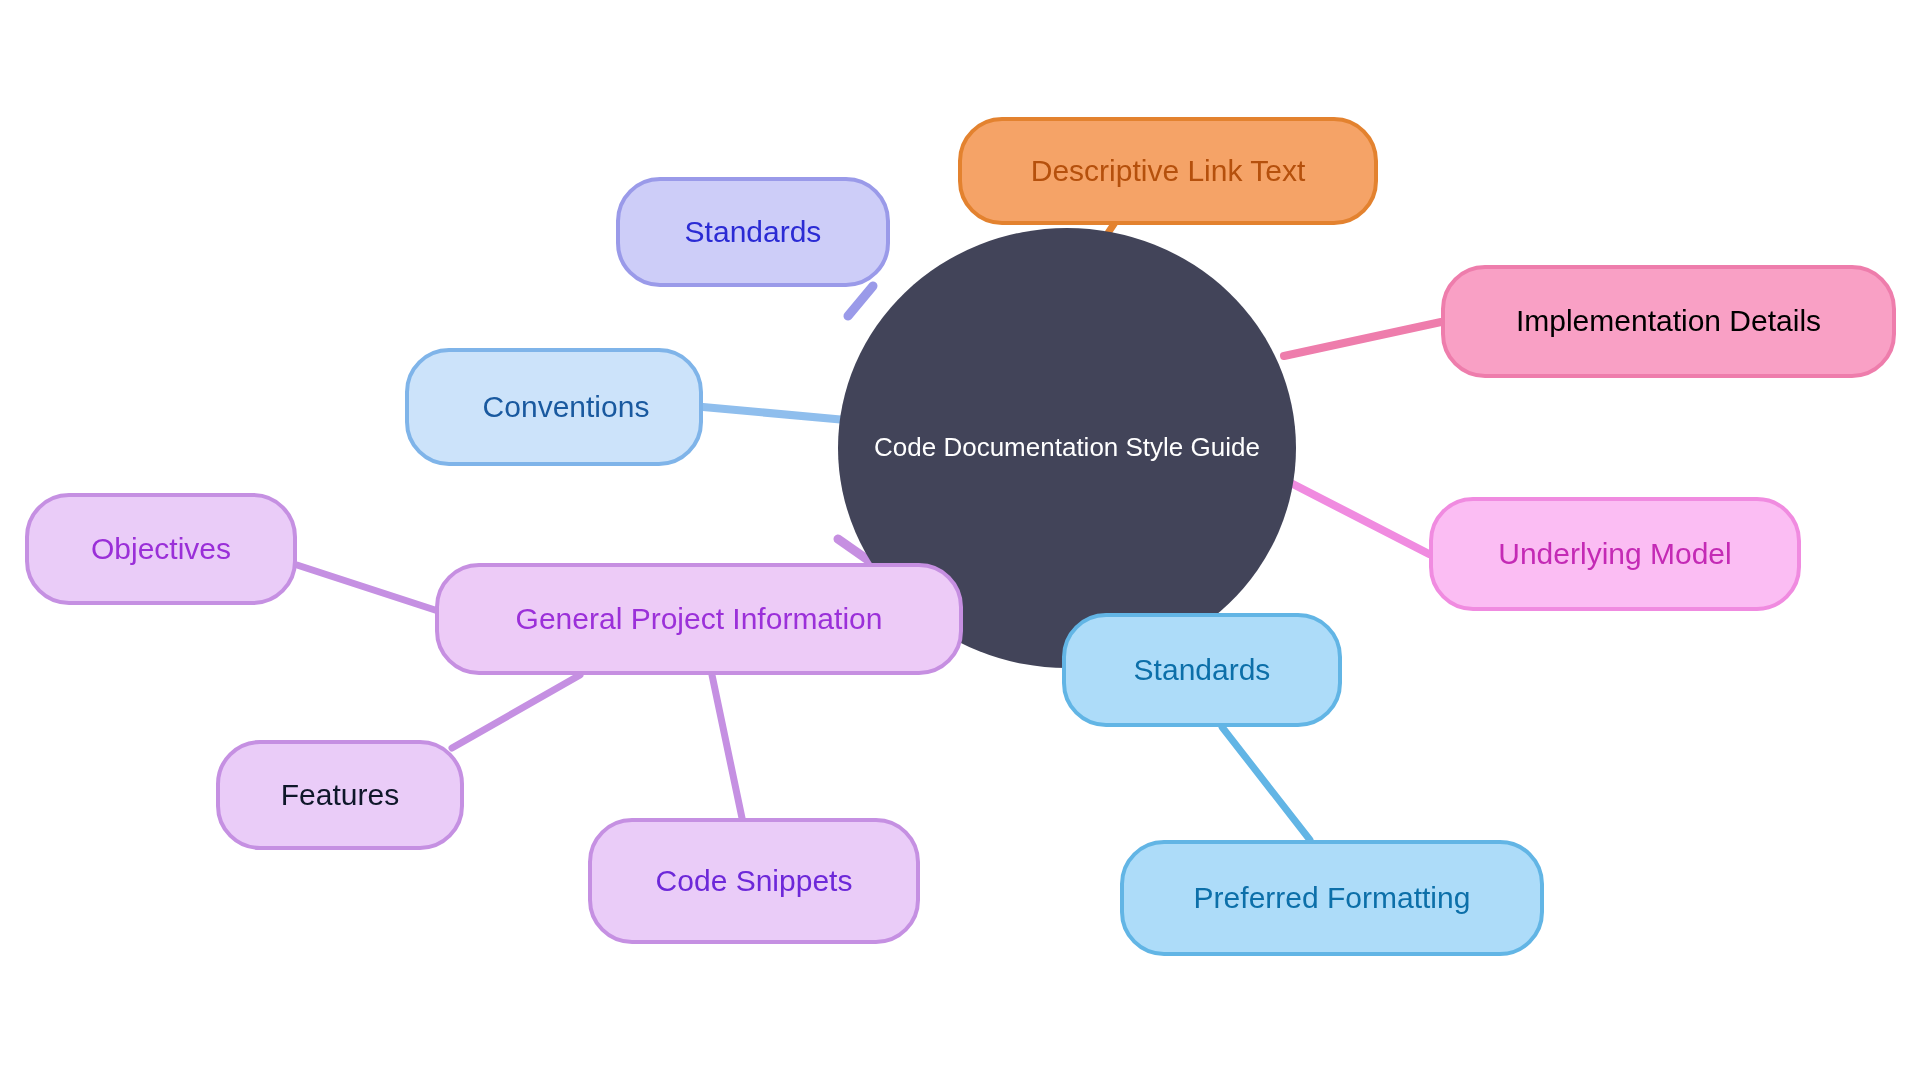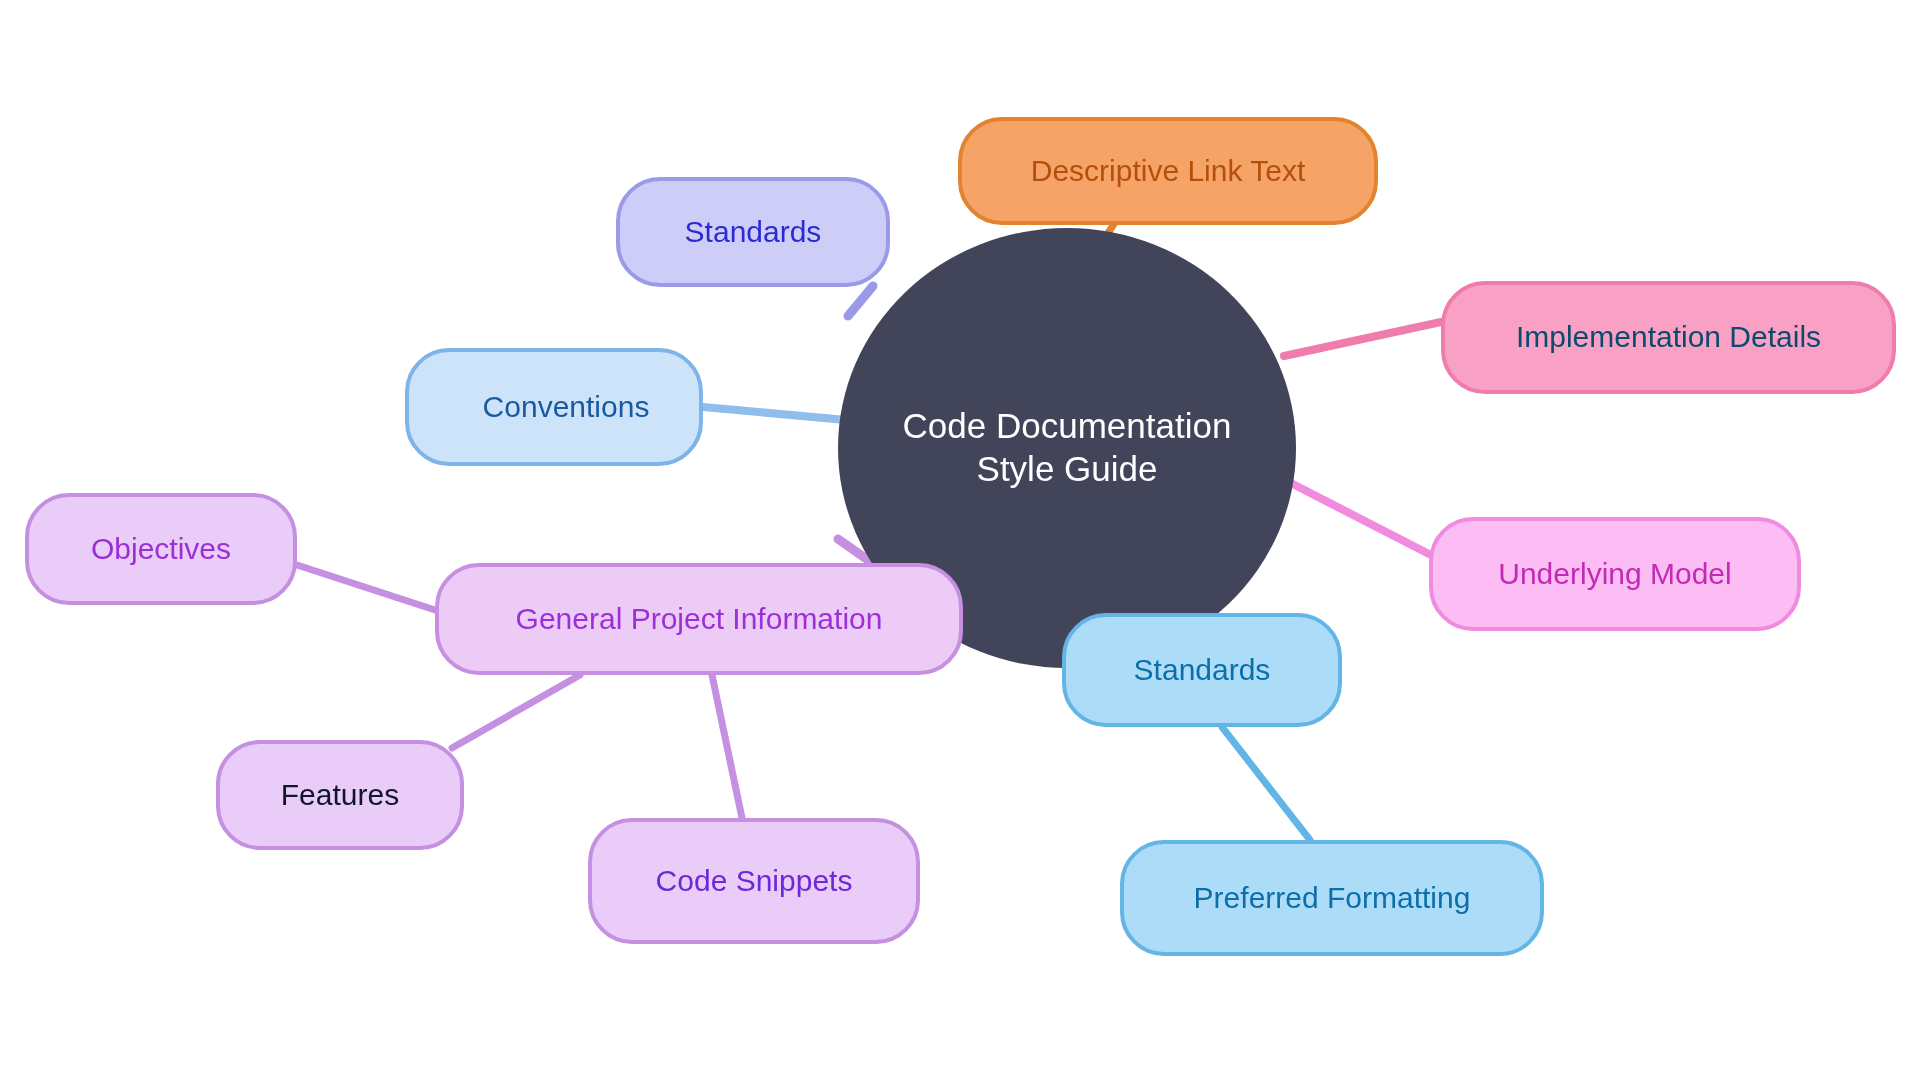--- a/index.html
+++ b/index.html
@@ -43,21 +43,21 @@
     text-align: center;
     z-index: 2;
     line-height: 1.22;
     white-space: nowrap;
   }
 
   .node.root {
     border-radius: 50%;
     color: #ffffff;
     background: #424459;
-    font-size: 35px;
+    font-size: 26px;
     white-space: normal;
     z-index: 2;
     padding: 0 34px;
   }
 
   .node.leaf {
     border-style: solid;
     border-radius: 44px;
     font-size: 30px;
     z-index: 3;
@@ -90,24 +90,24 @@
       </div>
       <div class="node leaf" style="left: 958px; top: 117px; width: 420px; height: 108px; background: rgb(245, 163, 103); border-color: rgb(227, 130, 47); border-width: 4px; color: rgb(181, 80, 12);">
         <span>Descriptive Link Text</span>
       </div>
       <div class="node leaf" style="left: 616px; top: 177px; width: 274px; height: 110px; background: rgb(205, 205, 248); border-color: rgb(154, 154, 233); border-width: 4px; color: rgb(43, 43, 212);">
         <span>Standards</span>
       </div>
       <div class="node leaf" style="left: 405px; top: 348px; width: 298px; height: 118px; background: rgb(204, 227, 250); border-color: rgb(127, 180, 233); border-width: 4px; color: rgb(25, 89, 159); padding-left: 24px;">
         <span>Conventions</span>
       </div>
-      <div class="node leaf" style="left: 1441px; top: 265px; width: 455px; height: 113px; background: rgb(249, 160, 197); border-color: rgb(238, 125, 172); border-width: 4px; color: #0c4a6e; margin-top: 16px;">
+      <div class="node leaf" style="left: 1441px; top: 265px; width: 455px; height: 113px; background: rgb(249, 160, 197); border-color: rgb(238, 125, 172); border-width: 4px; color: #000000;">
         <span>Implementation Details</span>
       </div>
-      <div class="node leaf" style="left: 1429px; top: 497px; width: 372px; height: 114px; background: rgb(251, 189, 243); border-color: rgb(240, 139, 224); border-width: 4px; color: rgb(196, 42, 181); margin-top: 20px;">
+      <div class="node leaf" style="left: 1429px; top: 497px; width: 372px; height: 114px; background: rgb(251, 189, 243); border-color: rgb(240, 139, 224); border-width: 4px; color: rgb(196, 42, 181);">
         <span>Underlying Model</span>
       </div>
       <div class="node leaf" style="left: 25px; top: 493px; width: 272px; height: 112px; background: rgb(234, 204, 248); border-color: rgb(197, 144, 226); border-width: 4px; color: rgb(154, 47, 216);">
         <span>Objectives</span>
       </div>
       <div class="node leaf" style="left: 435px; top: 563px; width: 528px; height: 112px; background: rgb(237, 203, 247); border-color: rgb(198, 143, 225); border-width: 4px; color: rgb(155, 48, 217);">
         <span>General Project Information</span>
       </div>
       <div class="node leaf" style="left: 216px; top: 740px; width: 248px; height: 110px; background: rgb(234, 204, 248); border-color: rgb(197, 144, 226); border-width: 4px; color: #0f172a; justify-content: center;">
         <span>Features</span>

